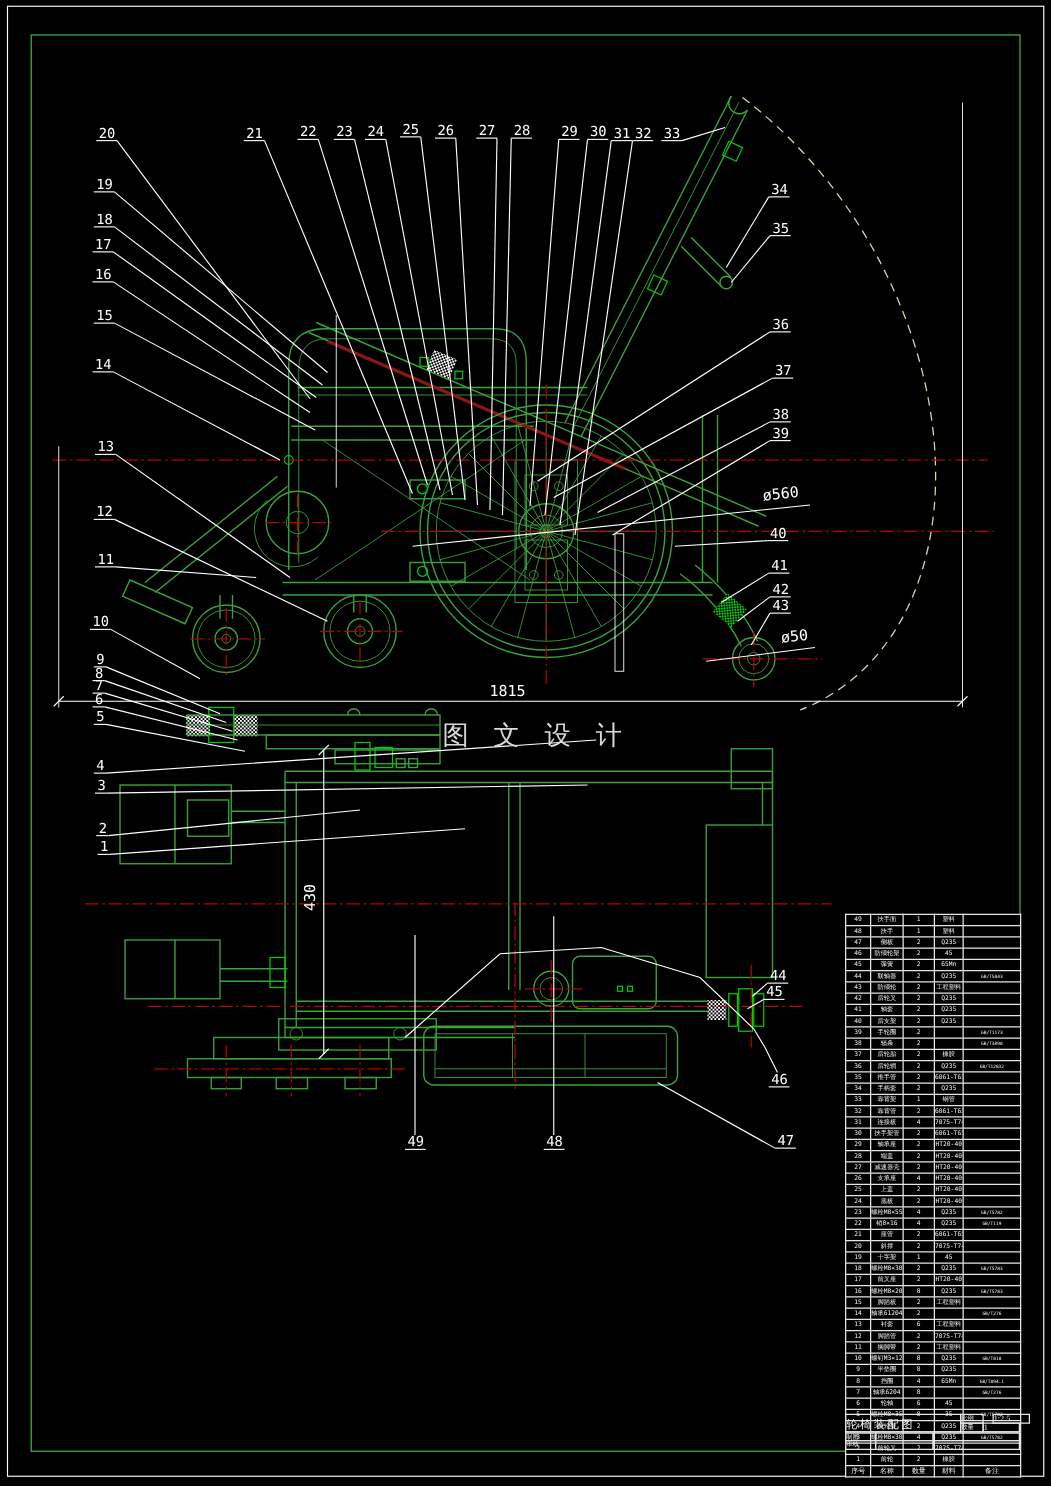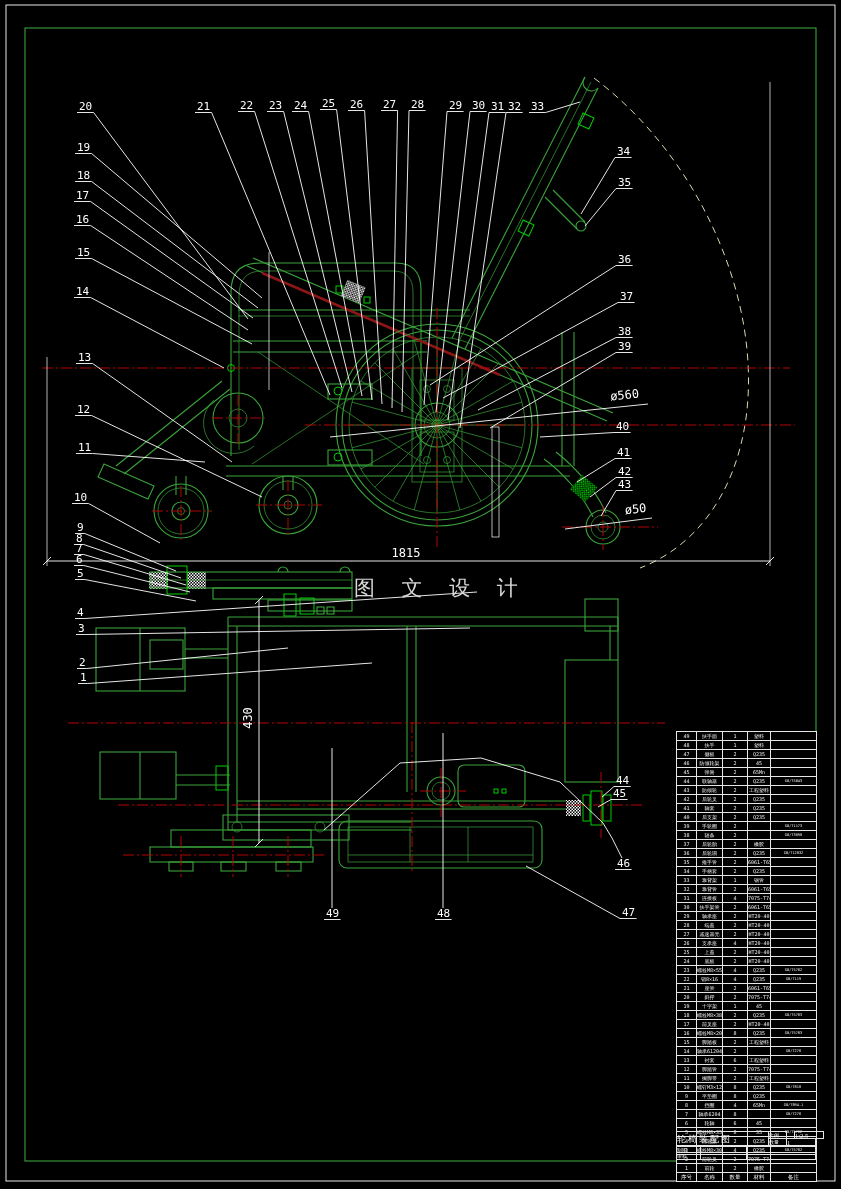--- a/index.html
+++ b/index.html
@@ -9,21 +9,21 @@
   .g{stroke:#3aa33a;fill:none;stroke-width:1.1;}
   .gt{stroke:#3aa33a;fill:none;stroke-width:0.7;}
   .g2{stroke:#00cc00;fill:none;stroke-width:1;}
   .w{stroke:#ffffff;fill:none;stroke-width:0.9;}
   .wt{stroke:#ffffff;fill:none;stroke-width:0.7;}
   .r{stroke:#b40404;fill:none;stroke-width:1;stroke-dasharray:11 3 2 3;}
   .arc{stroke:#d8d8b0;fill:none;stroke-width:1;stroke-dasharray:7 5;}
   .ct{fill:#ffffff;font-size:11px;}
   .dt{fill:#ffffff;font-size:12px;}
   .watermark{position:absolute;left:354px;top:574px;width:220px;color:#d8d8d8;
-             font-size:21px;letter-spacing:7px;font-family:Liberation Mono, monospace;
+             font-size:21px;letter-spacing:7px;font-family:Liberation Sans, sans-serif;
              white-space:nowrap;}
   
   .pt-wrap{position:absolute;left:676px;top:731px;width:141px;}
   table.pt{border-collapse:collapse;table-layout:fixed;width:140px;background:#000;}
   table.pt td{border:0.6px solid #e6e6e6;height:8px;max-height:8px;padding:0;margin:0;
               color:#f2f2f2;font-size:5px;line-height:8px;text-align:center;
               overflow:hidden;white-space:nowrap;}
   table.pt td.rm{font-size:3.6px;}
   table.pt tr.hd td{font-size:5.5px;}
   .tb{position:absolute;left:676px;top:1131px;width:140px;height:29px;color:#f2f2f2;}

